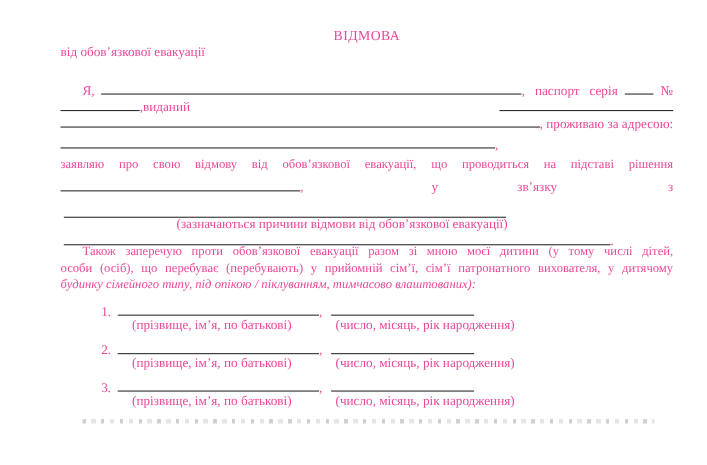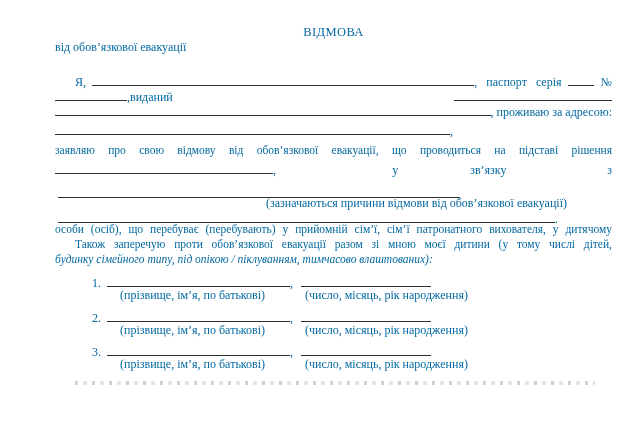--- a/index.html
+++ b/index.html
@@ -2,21 +2,21 @@
 <html><head>
 <meta charset="utf-8">
 <style>
   html,body{margin:0;padding:0;background:#fff;}
   .page{
     position:relative;
     width:643px;height:423px;
     box-sizing:border-box;
     padding:24px 31px 0 55px;
     background:#ffffff;
-    color:#0369a1;
+    color:#ec4899;
     font-family:"Liberation Serif","DejaVu Serif",serif;
     font-size:12px;
     overflow:hidden;
   }
   .t-heading{
     height:16px;line-height:16px;
     text-align:center;
     font-size:12.5px;
     letter-spacing:.4px;
   }
@@ -41,21 +41,21 @@
   .jline{
     text-align:justify;
     text-align-last:justify;
     height:15px;line-height:15px;font-family:Liberation Serif, serif;
   }
   .tight{font-size:11.5px;}
   .indent{padding-left:20px;}
   .plain{height:15px;line-height:15px;font-style:italic;}
   .caption-center{
     height:12px;line-height:12px;
-    text-align:right;
+    text-align:center;
     padding-right:45px;
   }
   .label-row{
     display:flex;
     height:15px;line-height:15px;
   }
   .name-cap{margin-left:65px;width:185px;text-align:left;}
   .birth-cap{}
   .m17{margin-top:17px}.m9{margin-top:9px}.m7{margin-top:7px}
   .m6{margin-top:6px}.m5{margin-top:5px}.m4{margin-top:4px}.m2{margin-top:2px}
@@ -119,22 +119,22 @@
     <span class="bl" style="width:402px;margin-left:3px;"></span>
   </div>
 
   <div class="caption-center">(зазначаються причини відмови від обов’язкової евакуації)</div>
 
   <div class="row h13">
     <span class="bl" style="width:497px;margin-left:3px;"></span>
     <span>.</span>
   </div>
 
+  <div class="jline tight indent">Також заперечую проти обов’язкової евакуації разом зі мною моєї дитини (у тому числі дітей,</div>
   <div class="jline tight">особи (осіб), що перебуває (перебувають) у прийомній сім’ї, сім’ї патронатного вихователя, у дитячому</div>
-  <div class="jline tight indent">Також заперечую проти обов’язкової евакуації разом зі мною моєї дитини (у тому числі дітей,</div>
   <div class="plain tight">будинку сімейного типу, під опікою / піклуванням, тимчасово влаштованих):</div>
 
   <div class="row m6">
     <span style="margin-left:37px;">1.</span>
     <span class="bl" style="width:183px;margin-left:6px;"></span>
     <span>,</span>
     <span class="bl" style="width:130px;margin-left:8px;"></span>
   </div>
   <div class="label-row">
     <span class="name-cap">(прізвище, ім’я, по батькові)</span>

